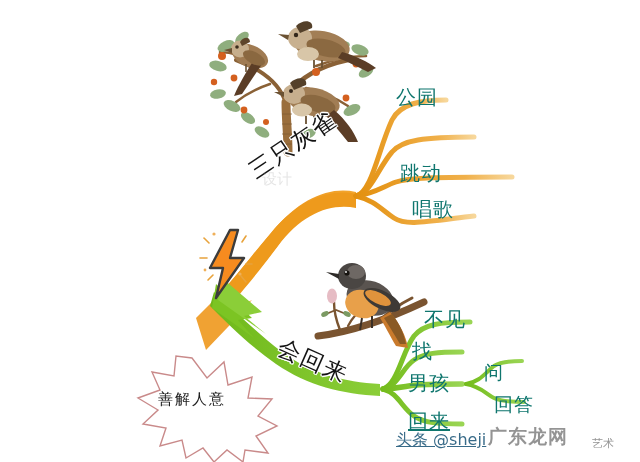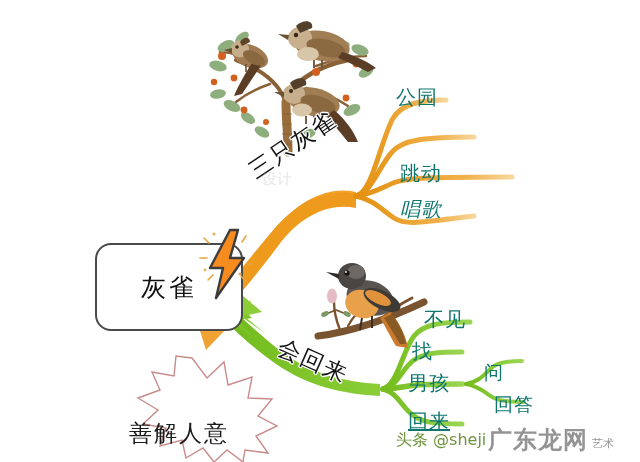--- a/index.html
+++ b/index.html
@@ -58,44 +58,44 @@
     font-size:20px;
     color:#0f766e;
     letter-spacing:1px;
     z-index:7;
     font-family:"DejaVu Sans","Liberation Sans",sans-serif;
   }
   .leaf.sm{font-size:19px;}
 
   
   #starburst-text{
-    position:absolute;left:109px;top:390px;width:140px;
-    text-align:center;font-size:23px;color:#1b1b1b;letter-spacing:2px;
+    position:absolute;left:122px;top:390px;width:140px;
+    text-align:center;font-size:15px;color:#1b1b1b;letter-spacing:2px;
     z-index:7;
     font-family:"DejaVu Sans","Liberation Sans",sans-serif;
-    margin-top:28px;
   }
 
   
   .wm{
     position:absolute;
     font-family:"DejaVu Sans","Liberation Sans",sans-serif;
     white-space:nowrap;
     z-index:9;
   }
   #watermark-toutiao{
     left:396px;top:430px;
     font-size:16px;
-    color:#4d7c0f;
+    color:#0c4a6e;
     opacity:.82;
     letter-spacing:0px;
+    text-decoration:underline;
   }
   #watermark-site{
     left:488px;top:424px;
-    font-size:24px;
+    font-size:19px;
     color:#3d3d3d;
     opacity:.55;
     font-weight:bold;
     letter-spacing:1px;
   }
   #watermark-site-suffix{
     left:592px;top:436px;
     font-size:11px;
     color:#4a4a4a;
     opacity:.6;
@@ -312,31 +312,28 @@
       <circle cx="35" cy="21" r="2.6" fill="#16130f"></circle>
       <circle cx="34" cy="20" r="0.9" fill="#fff"></circle>
       <ellipse cx="70" cy="48" rx="20" ry="9" transform="rotate(26 70 48)" fill="#3E3A36"></ellipse>
       <ellipse cx="66" cy="46" rx="14" ry="5.6" transform="rotate(26 66 46)" fill="#E0933C"></ellipse>
       <path d="M 78 60 C 88 72 94 84 96 96 L 84 94 C 78 84 72 72 68 66 Z" fill="#C97A2C"></path>
       <path d="M 80 62 C 88 72 92 82 94 92 L 88 92 C 82 82 76 72 72 66 Z" fill="#8A5A24"></path>
       <path d="M 50 66 L 48 78 M 60 64 L 60 76" stroke="#3b2f24" stroke-width="2"></path>
     </g>
   </svg>
 
-  <div id="central-box">
-    <span class="txt">灰雀</span>
-  </div>
 
   <div class="branch-title" id="branch-title-orange">三只灰雀</div>
 
   <div class="branch-title" id="branch-title-green">会回来</div>
 
   <div class="leaf" style="left:396px;top:84px;">公园</div>
   <div class="leaf" style="left:400px;top:160px;">跳动</div>
-  <div class="leaf" style="left:400px;top:196px;font-style:italic;">唱歌</div>
+  <div class="leaf" style="left:412px;top:196px;">唱歌</div>
 
   <div class="leaf" style="left:424px;top:306px;">不见</div>
   <div class="leaf" style="left:412px;top:338px;">找</div>
   <div class="leaf" style="left:408px;top:370px;">男孩</div>
   <div class="leaf" style="left:408px;top:408px;text-decoration:underline;">回来</div>
 
   <div class="leaf sm" style="left:484px;top:360px;">问</div>
   <div class="leaf sm" style="left:494px;top:392px;">回答</div>
 
   <div id="starburst-text">善解人意</div>

